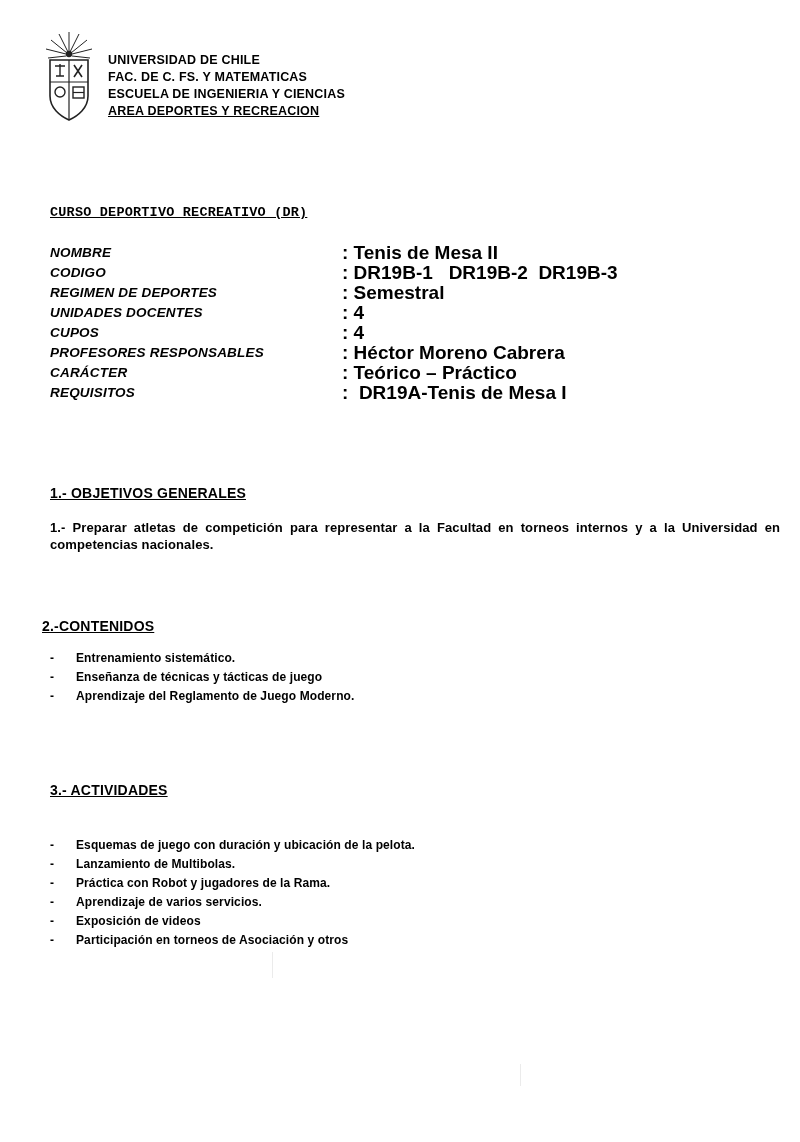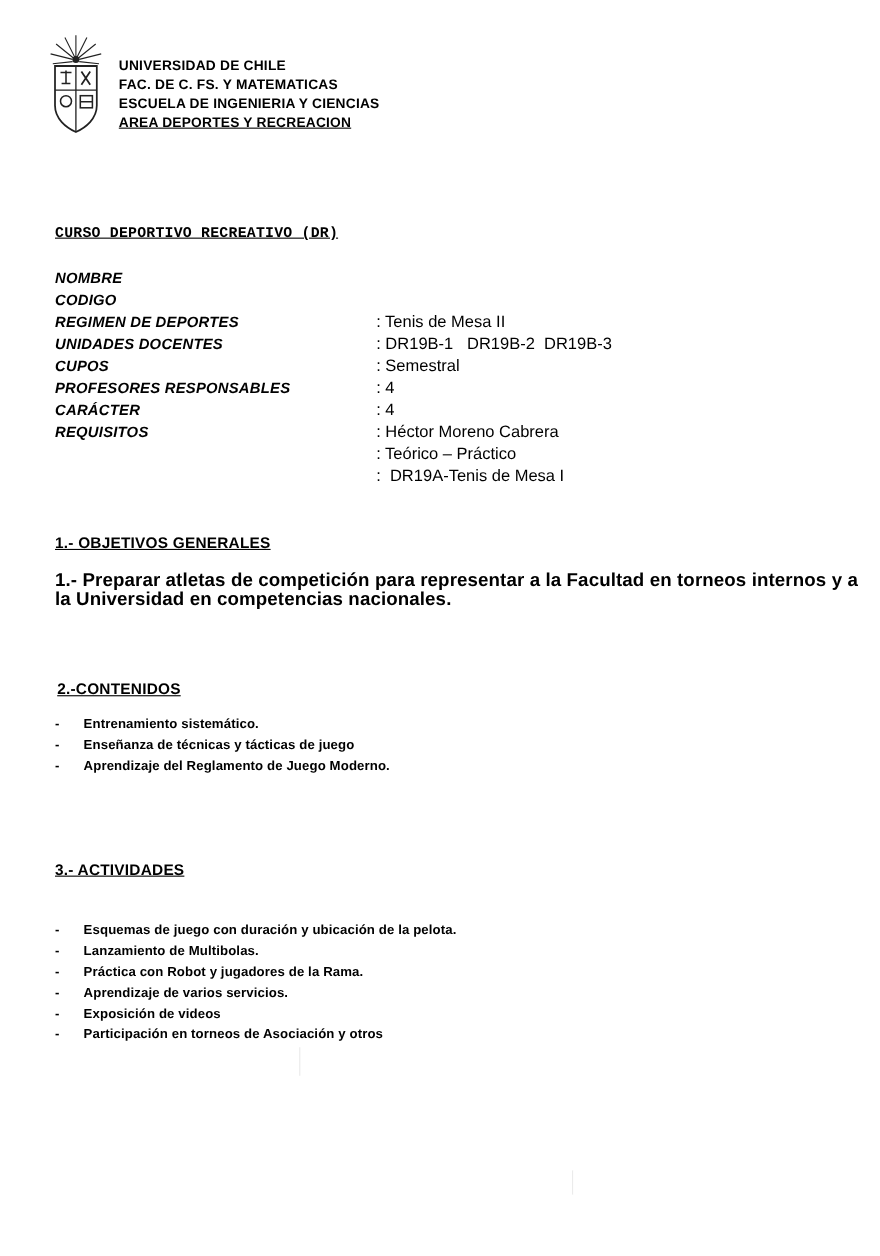--- a/index.html
+++ b/index.html
@@ -78,45 +78,44 @@
   .field-label {
     width: 292px;
     flex: 0 0 292px;
     font-size: 13.5px;
     font-weight: bold;
     letter-spacing: 0.2px;
     white-space: nowrap;
     font-style: italic;
   }
   .field-value {
-    font-size: 15px;
-    font-weight: normal;
+    font-size: 19px;
+    font-weight: bold;
     white-space: pre;
-    margin-top: 40px;
   }
 
   
   .section-heading {
     position: absolute;
     font-size: 14px;
     font-weight: bold;
     text-decoration: underline;
     letter-spacing: 0.2px;
     text-align: center;
   }
   #heading-objetivos { left: 50px; top: 485px; }
-  #heading-contenidos { left: 52px; top: 618px; }
+  #heading-contenidos { left: 42px; top: 618px; }
   #heading-actividades { left: 50px; top: 782px; }
 
   .paragraph {
     position: absolute;
     left: 50px;
     top: 519px;
     width: 730px;
-    font-size: 17px;
+    font-size: 13px;
     font-weight: bold;
     line-height: 17px;
     text-align: justify;
     letter-spacing: 0.1px;
   }
 
   .bullets {
     position: absolute;
     left: 50px;
     list-style: none;

